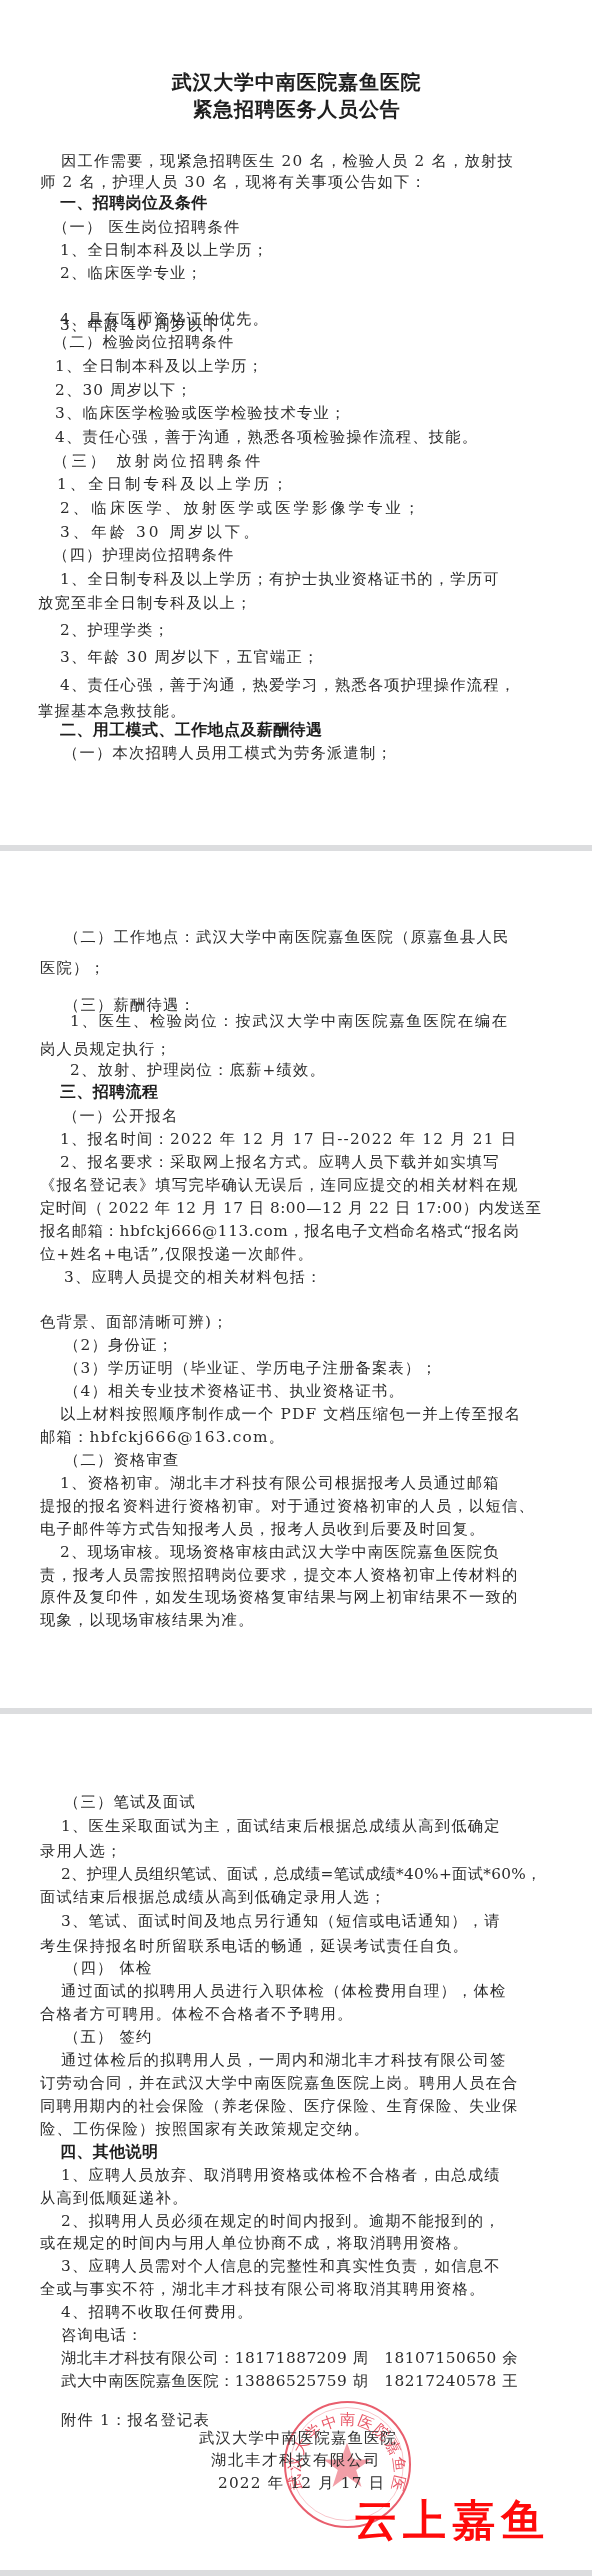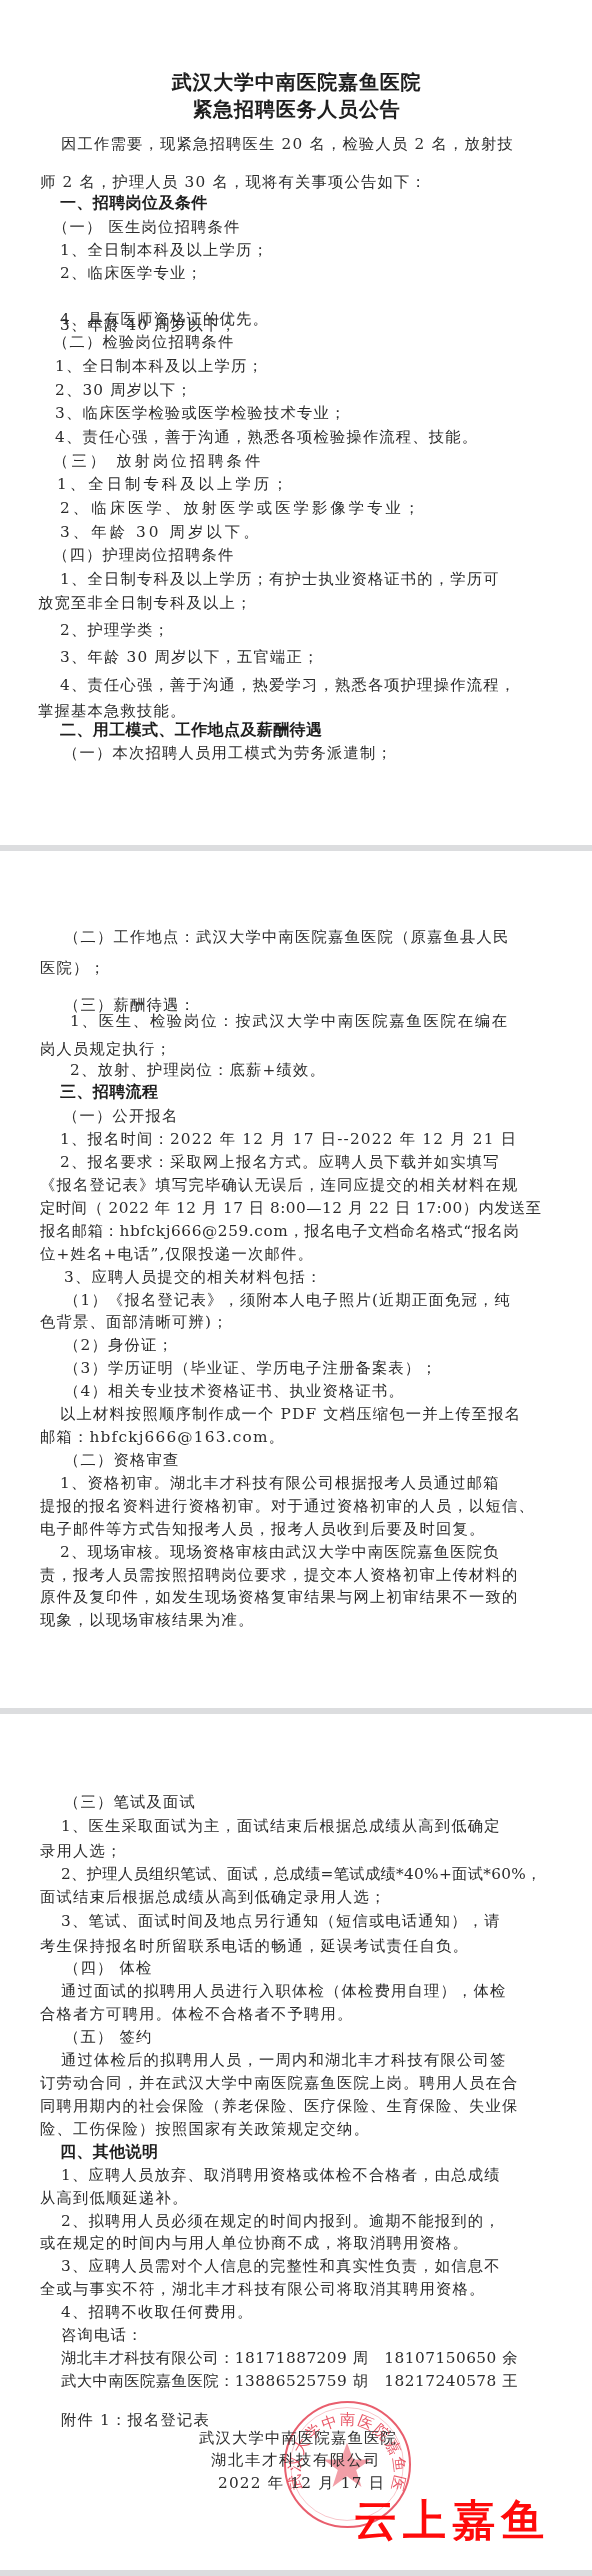--- a/index.html
+++ b/index.html
@@ -78,21 +78,21 @@
   }
   .sig { z-index: 2; }
 </style>
 </head>
 <body>
 
 <div class="page" style="top:0;height:854px;">
   <div class="title" style="top:69px;">武汉大学中南医院嘉鱼医院</div>
   <div class="title" style="top:96px;">紧急招聘医务人员公告</div>
 
-  <div class="line" style="left:61px;top:134px;">因工作需要，现紧急招聘医生 20 名，检验人员 2 名，放射技</div>
+  <div class="line" style="left:61px;top:151px;">因工作需要，现紧急招聘医生 20 名，检验人员 2 名，放射技</div>
   <div class="line" style="left:40px;top:172px;">师 2 名，护理人员 30 名，现将有关事项公告如下：</div>
 
   <div class="line h1" style="left:60px;top:193px;">一、招聘岗位及条件</div>
 
   <div class="line" style="left:53px;top:217px;">（一） 医生岗位招聘条件</div>
   <div class="line" style="left:60px;top:240px;">1、全日制本科及以上学历；</div>
   <div class="line" style="left:60px;top:263px;">2、临床医学专业；</div>
   <div class="line" style="left:60px;top:286px;margin-top:29px;">3、年龄 40 周岁以下；</div>
   <div class="line" style="left:60px;top:309px;">4、具有医师资格证的优先。</div>
 
@@ -128,24 +128,23 @@
   <div class="line" style="left:70px;top:160px;letter-spacing:1.8px;">1、医生、检验岗位：按武汉大学中南医院嘉鱼医院在编在</div>
   <div class="line" style="left:40px;top:188px;">岗人员规定执行；</div>
   <div class="line" style="left:70px;top:209px;">2、放射、护理岗位：底薪+绩效。</div>
 
   <div class="line h1" style="left:60px;top:231px;">三、招聘流程</div>
   <div class="line" style="left:63px;top:255px;">（一）公开报名</div>
   <div class="line" style="left:60px;top:278px;">1、报名时间：2022 年 12 月 17 日--2022 年 12 月 21 日</div>
   <div class="line" style="left:60px;top:301px;">2、报名要求：采取网上报名方式。应聘人员下载并如实填写</div>
   <div class="line" style="left:40px;top:324px;">《报名登记表》填写完毕确认无误后，连同应提交的相关材料在规</div>
   <div class="line" style="left:40px;top:347px;letter-spacing:0.5px;">定时间（ 2022 年 12 月 17 日 8:00—12 月 22 日 17:00）内发送至</div>
-  <div class="line" style="left:40px;top:370px;letter-spacing:0.6px;">报名邮箱：hbfckj666@259.com，报名电子文档命名格式“报名岗</div>
+  <div class="line" style="left:40px;top:370px;letter-spacing:0.6px;">报名邮箱：hbfckj666@113.com，报名电子文档命名格式“报名岗</div>
   <div class="line" style="left:40px;top:393px;">位+姓名+电话”,仅限投递一次邮件。</div>
   <div class="line" style="left:64px;top:416px;">3、应聘人员提交的相关材料包括：</div>
-  <div class="line" style="left:64px;top:439px;">（1）《报名登记表》，须附本人电子照片(近期正面免冠，纯</div>
   <div class="line" style="left:40px;top:461px;">色背景、面部清晰可辨)；</div>
   <div class="line" style="left:64px;top:484px;">（2）身份证；</div>
   <div class="line" style="left:64px;top:507px;">（3）学历证明（毕业证、学历电子注册备案表）；</div>
   <div class="line" style="left:64px;top:530px;">（4）相关专业技术资格证书、执业资格证书。</div>
   <div class="line" style="left:60px;top:553px;">以上材料按照顺序制作成一个 PDF 文档压缩包一并上传至报名</div>
   <div class="line" style="left:40px;top:576px;">邮箱：hbfckj666@163.com。</div>
 
   <div class="line" style="left:64px;top:599px;">（二）资格审查</div>
   <div class="line" style="left:60px;top:622px;">1、资格初审。湖北丰才科技有限公司根据报考人员通过邮箱</div>
   <div class="line" style="left:40px;top:645px;">提报的报名资料进行资格初审。对于通过资格初审的人员，以短信、</div>

